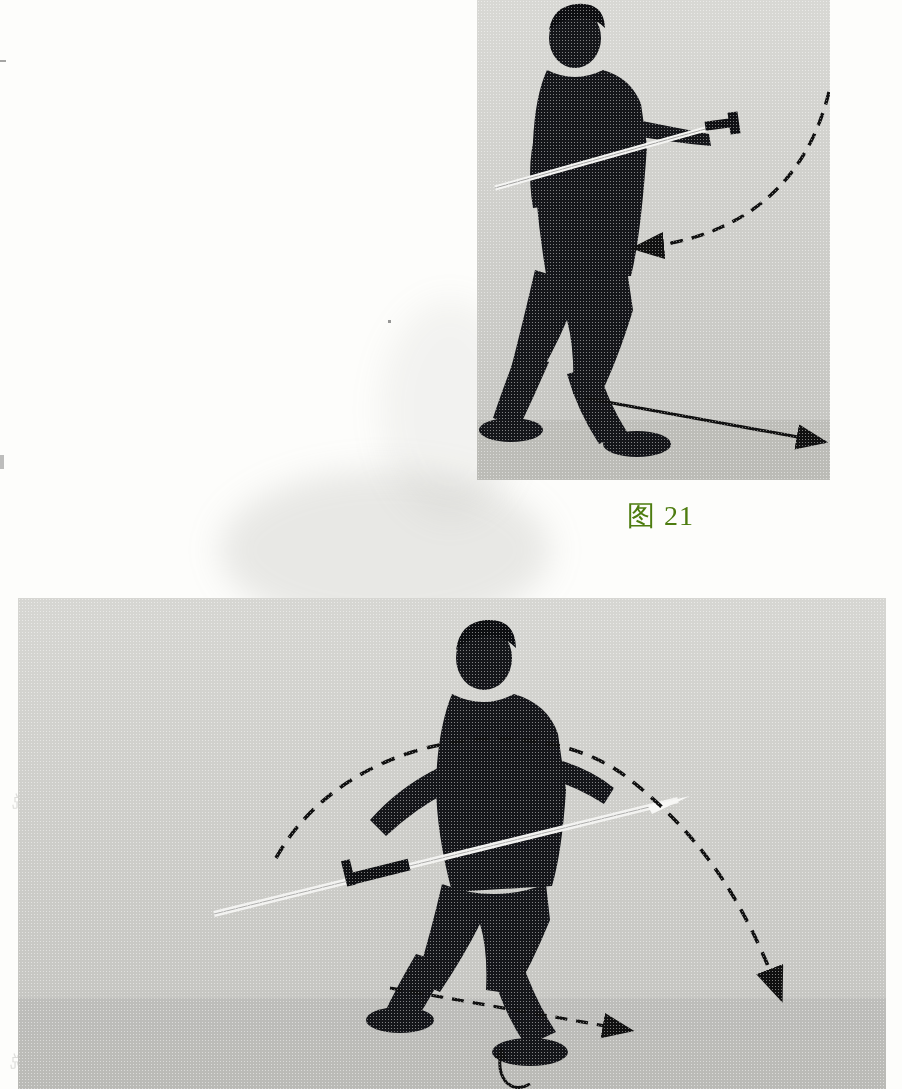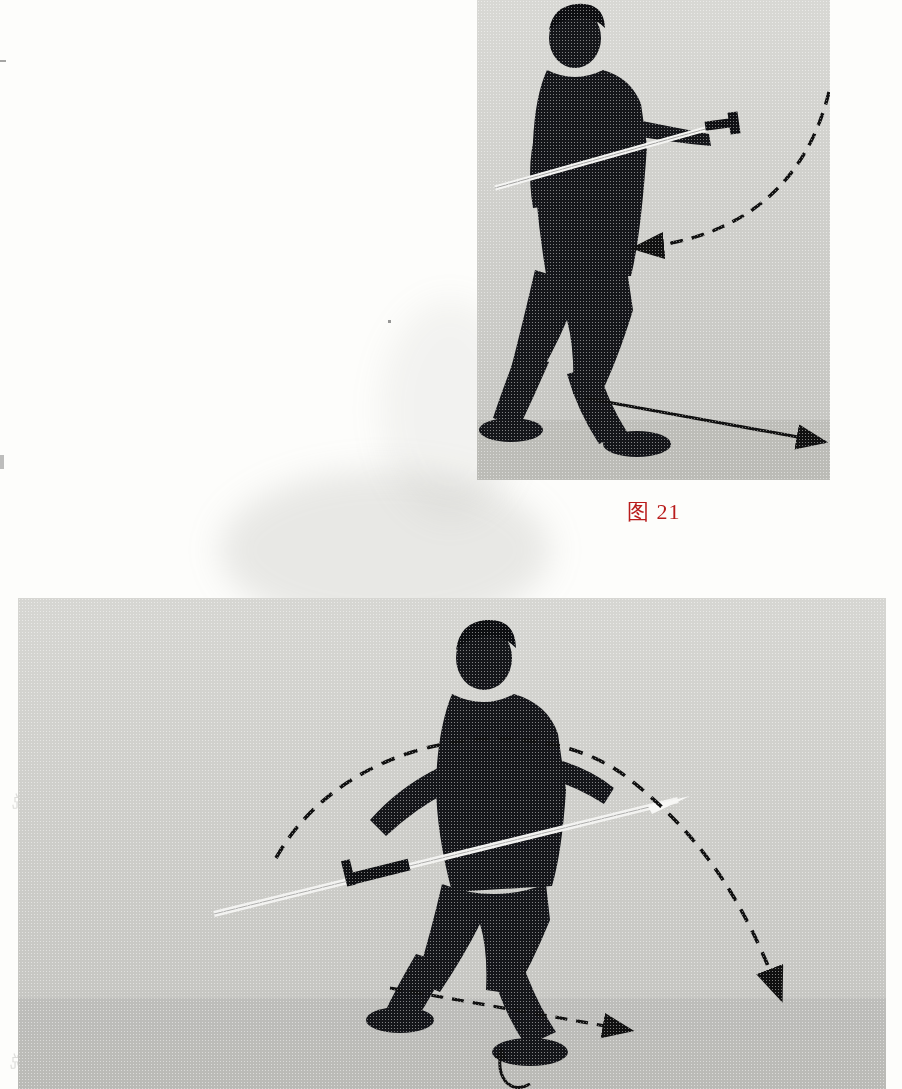--- a/index.html
+++ b/index.html
@@ -77,22 +77,22 @@
     top: 598px;
     width: 868px;
     height: 491px;
     background:
       linear-gradient(180deg, #d6d6d2 0%, #cbcbc7 60%, #c2c2be 100%);
   }
 
   .caption {
     position: absolute;
     font-family: "Liberation Serif", serif;
-    font-size: 22px;
-    color: #b91c1c;
+    font-size: 28px;
+    color: #4d7c0f;
     letter-spacing: 1px;
   }
   #caption-21 { left: 627px; top: 497px; }
 
   
   .fig-svg { position: absolute; inset: 0; }
 </style>
 </head>
 <body>
 

